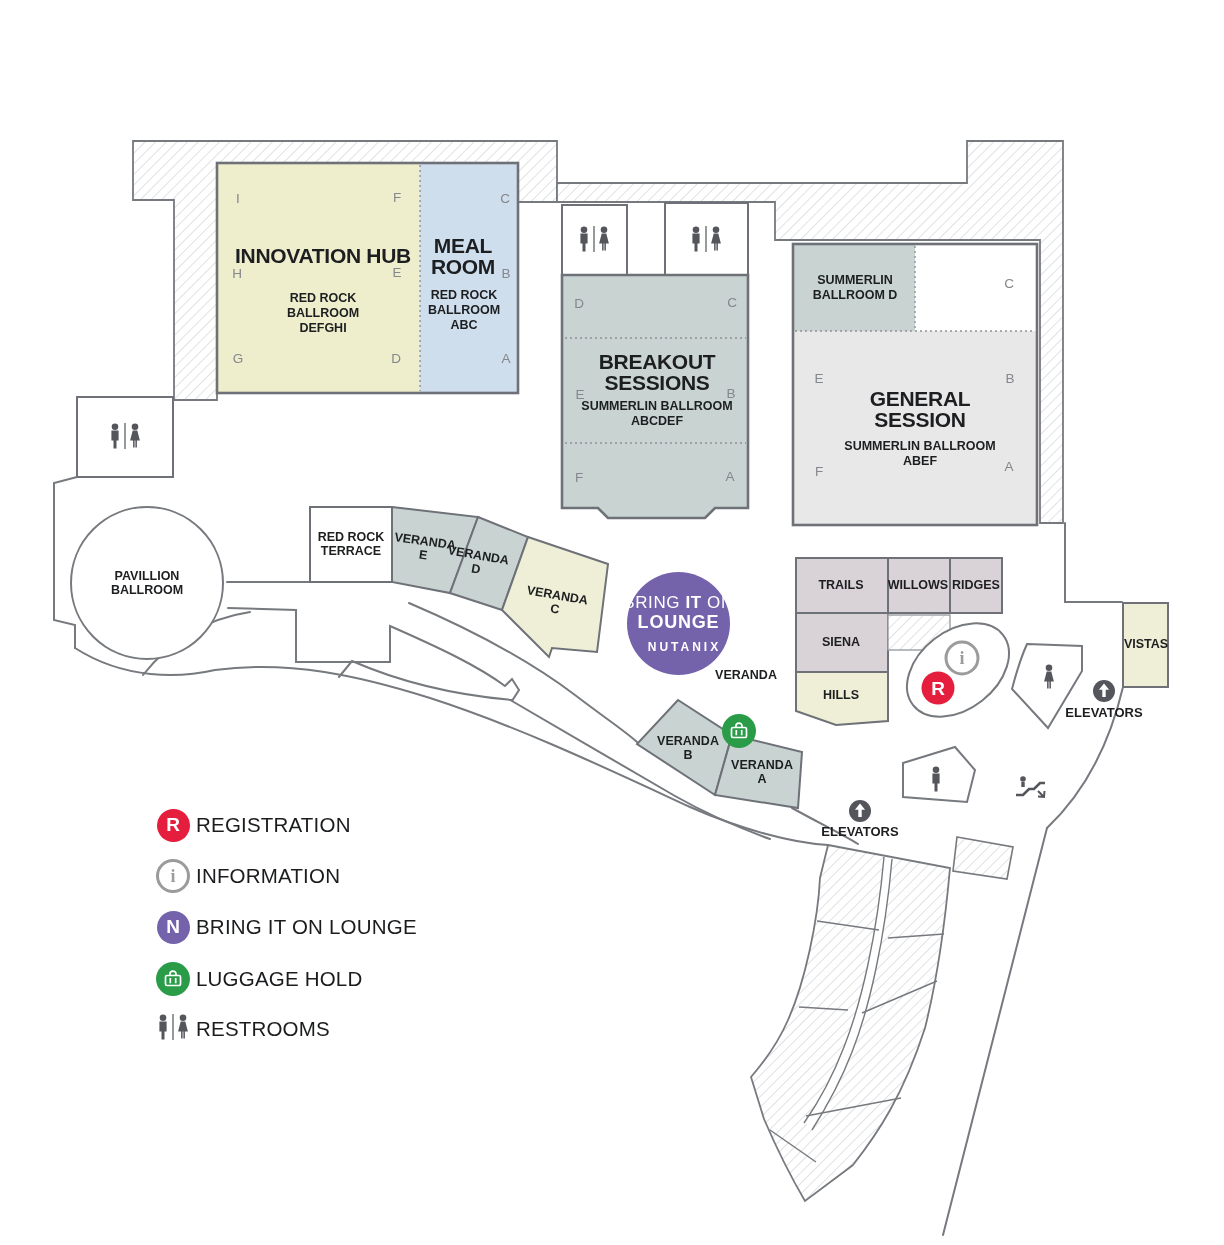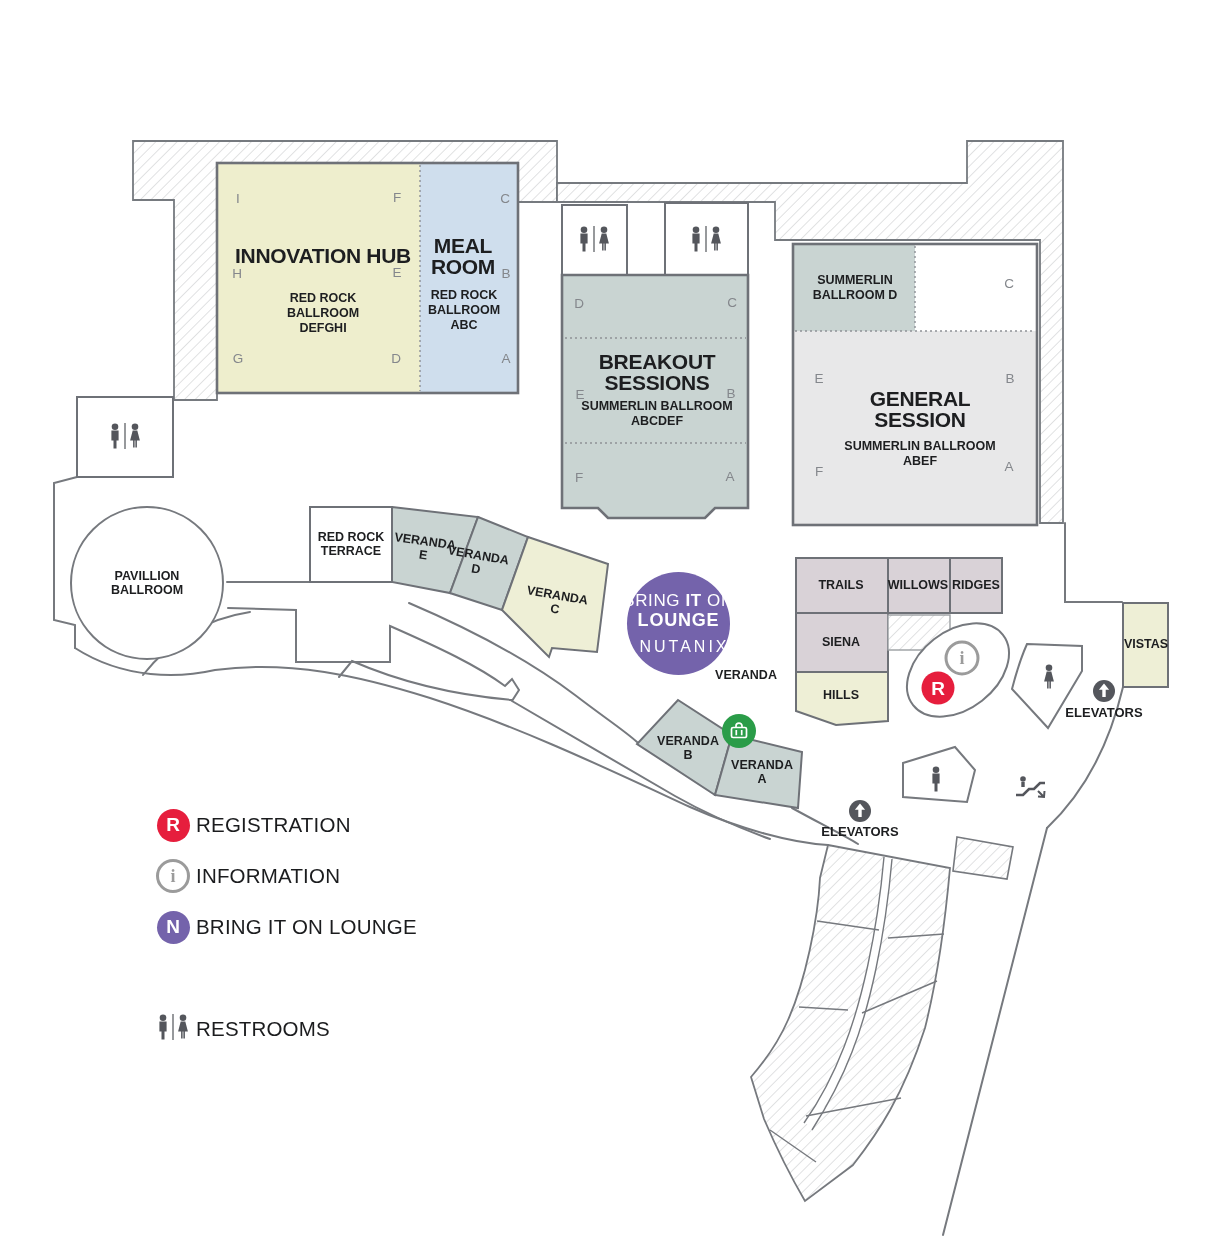--- a/index.html
+++ b/index.html
@@ -16,21 +16,21 @@
         align-items:center;justify-content:center;font-weight:700;color:#fff;}
   .r-circ{width:33px;height:33px;background:#e61e3d;font-size:19px;}
   .n-circ{width:33px;height:33px;background:#7463ab;font-size:19px;}
   .i-circ{width:29px;height:29px;background:transparent;border:3.4px solid #9b9b9b;color:#9b9b9b;
           font-family:"Liberation Serif","DejaVu Serif",serif;font-size:18px;}
   #lounge{position:absolute;left:627px;top:572px;width:103px;height:103px;border-radius:50%;
           background:#7463ab;display:flex;flex-direction:column;align-items:center;justify-content:center;color:#fff;}
   #lounge .l1{font-size:17px;font-weight:400;letter-spacing:0.6px;}
   #lounge .l1 b{font-weight:700;}
   #lounge .l2{font-size:18px;font-weight:700;letter-spacing:0.8px;line-height:1;}
-  #lounge .brand{margin-top:9px;font-size:16px;font-weight:400;letter-spacing:3px;margin-left:12px;}
+  #lounge .brand{margin-top:9px;font-size:12px;font-weight:700;letter-spacing:3px;margin-left:12px;}
   .legend-row{position:absolute;display:flex;align-items:center;height:40px;transform:translateY(-50%);}
   .legend-ic{width:46px;display:flex;align-items:center;justify-content:center;flex:0 0 46px;}
   .legend-label{font-size:20.5px;color:#1b1c1e;letter-spacing:0.2px;margin-left:0;white-space:nowrap;}
   .legend-row .circ{position:static;transform:none;}
 </style>
 </head>
 <body>
 
 <div id="stage">
 
@@ -234,20 +234,28 @@
         <span class="circ i-circ" style="width:28px;height:28px">i</span>
       </span>
   <span class="legend-label">INFORMATION</span>
 </div>
 <div class="legend-row" style="left:150px;top:927px">
   <span class="legend-ic">
         <span class="circ n-circ">N</span>
       </span>
   <span class="legend-label">BRING IT ON LOUNGE</span>
 </div>
+<div class="legend-row" style="left:150px;top:979px">
+  <span class="legend-ic">
+        <svg width="34" height="34" viewBox="-17 -17 34 34">
+          <use href="#lugg"></use>
+        </svg>
+      </span>
+  <span class="legend-label">LUGGAGE HOLD</span>
+</div>
 <div class="legend-row" style="left:150px;top:1029px">
   <span class="legend-ic">
         <svg width="44" height="38" viewBox="-22 -19 44 38">
           <use href="#rr-pair"></use>
         </svg>
       </span>
   <span class="legend-label">RESTROOMS</span>
 </div>
 
 </div>

